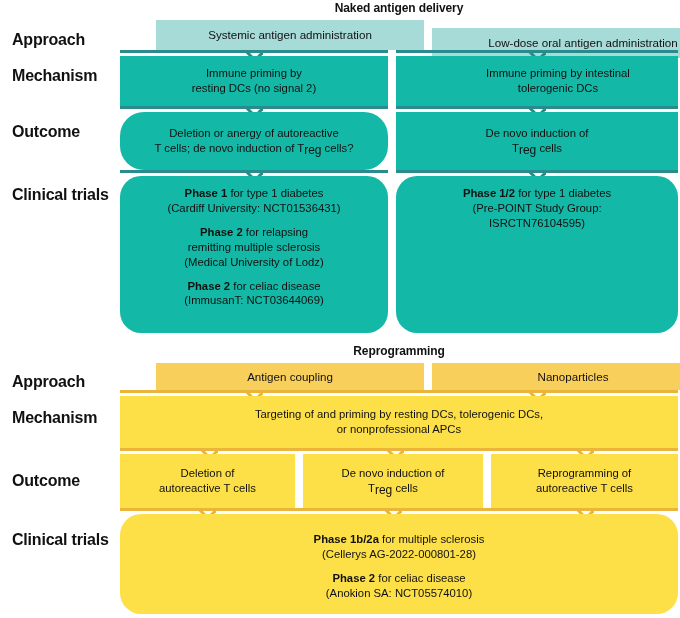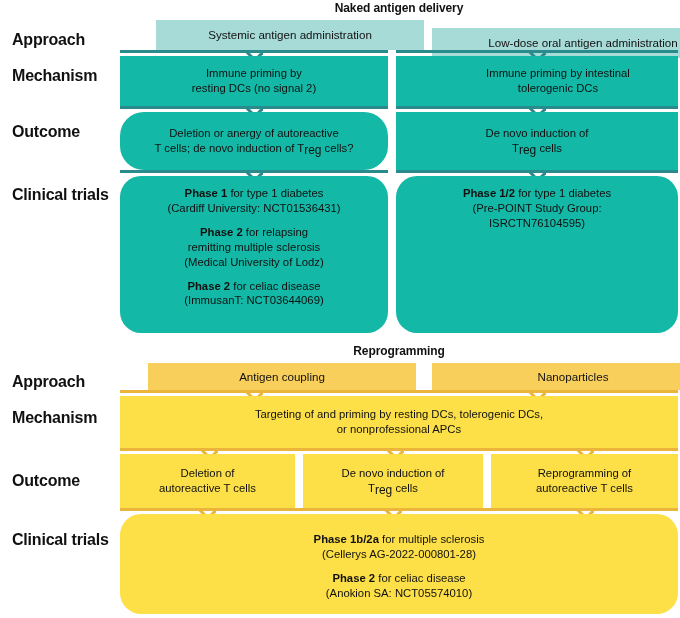--- a/index.html
+++ b/index.html
@@ -192,21 +192,21 @@
     </div>
   </div>
 
   <div class="section-title" style="left:120px; top:344px; width:558px;">Reprogramming</div>
 
   <div class="row-label" style="top:373px;">Approach</div>
   <div class="row-label" style="top:409px;">Mechanism</div>
   <div class="row-label" style="top:472px;">Outcome</div>
   <div class="row-label" style="top:531px;">Clinical trials</div>
 
-  <div class="box header gold-head" style="left:112px; top:363px; width:268px; height:27px;">Antigen coupling</div>
+  <div class="box header gold-head" style="left:120px; top:363px; width:268px; height:27px;">Antigen coupling</div>
   <div class="box header gold-head" style="left:396px; top:363px; width:282px; height:27px;">Nanoparticles</div>
 
   <div class="rule-gold" style="left:120px; top:390px; width:558px;"></div>
   <div class="chev-gold" style="left:245px; top:393px;"></div>
   <div class="chev-gold" style="left:528px; top:393px;"></div>
 
   <div class="box gold-body" style="left:120px; top:396px; width:558px; height:52px;">
     <span>
       Targeting of and priming by resting DCs, tolerogenic DCs,<br>or nonprofessional APCs
     </span>

